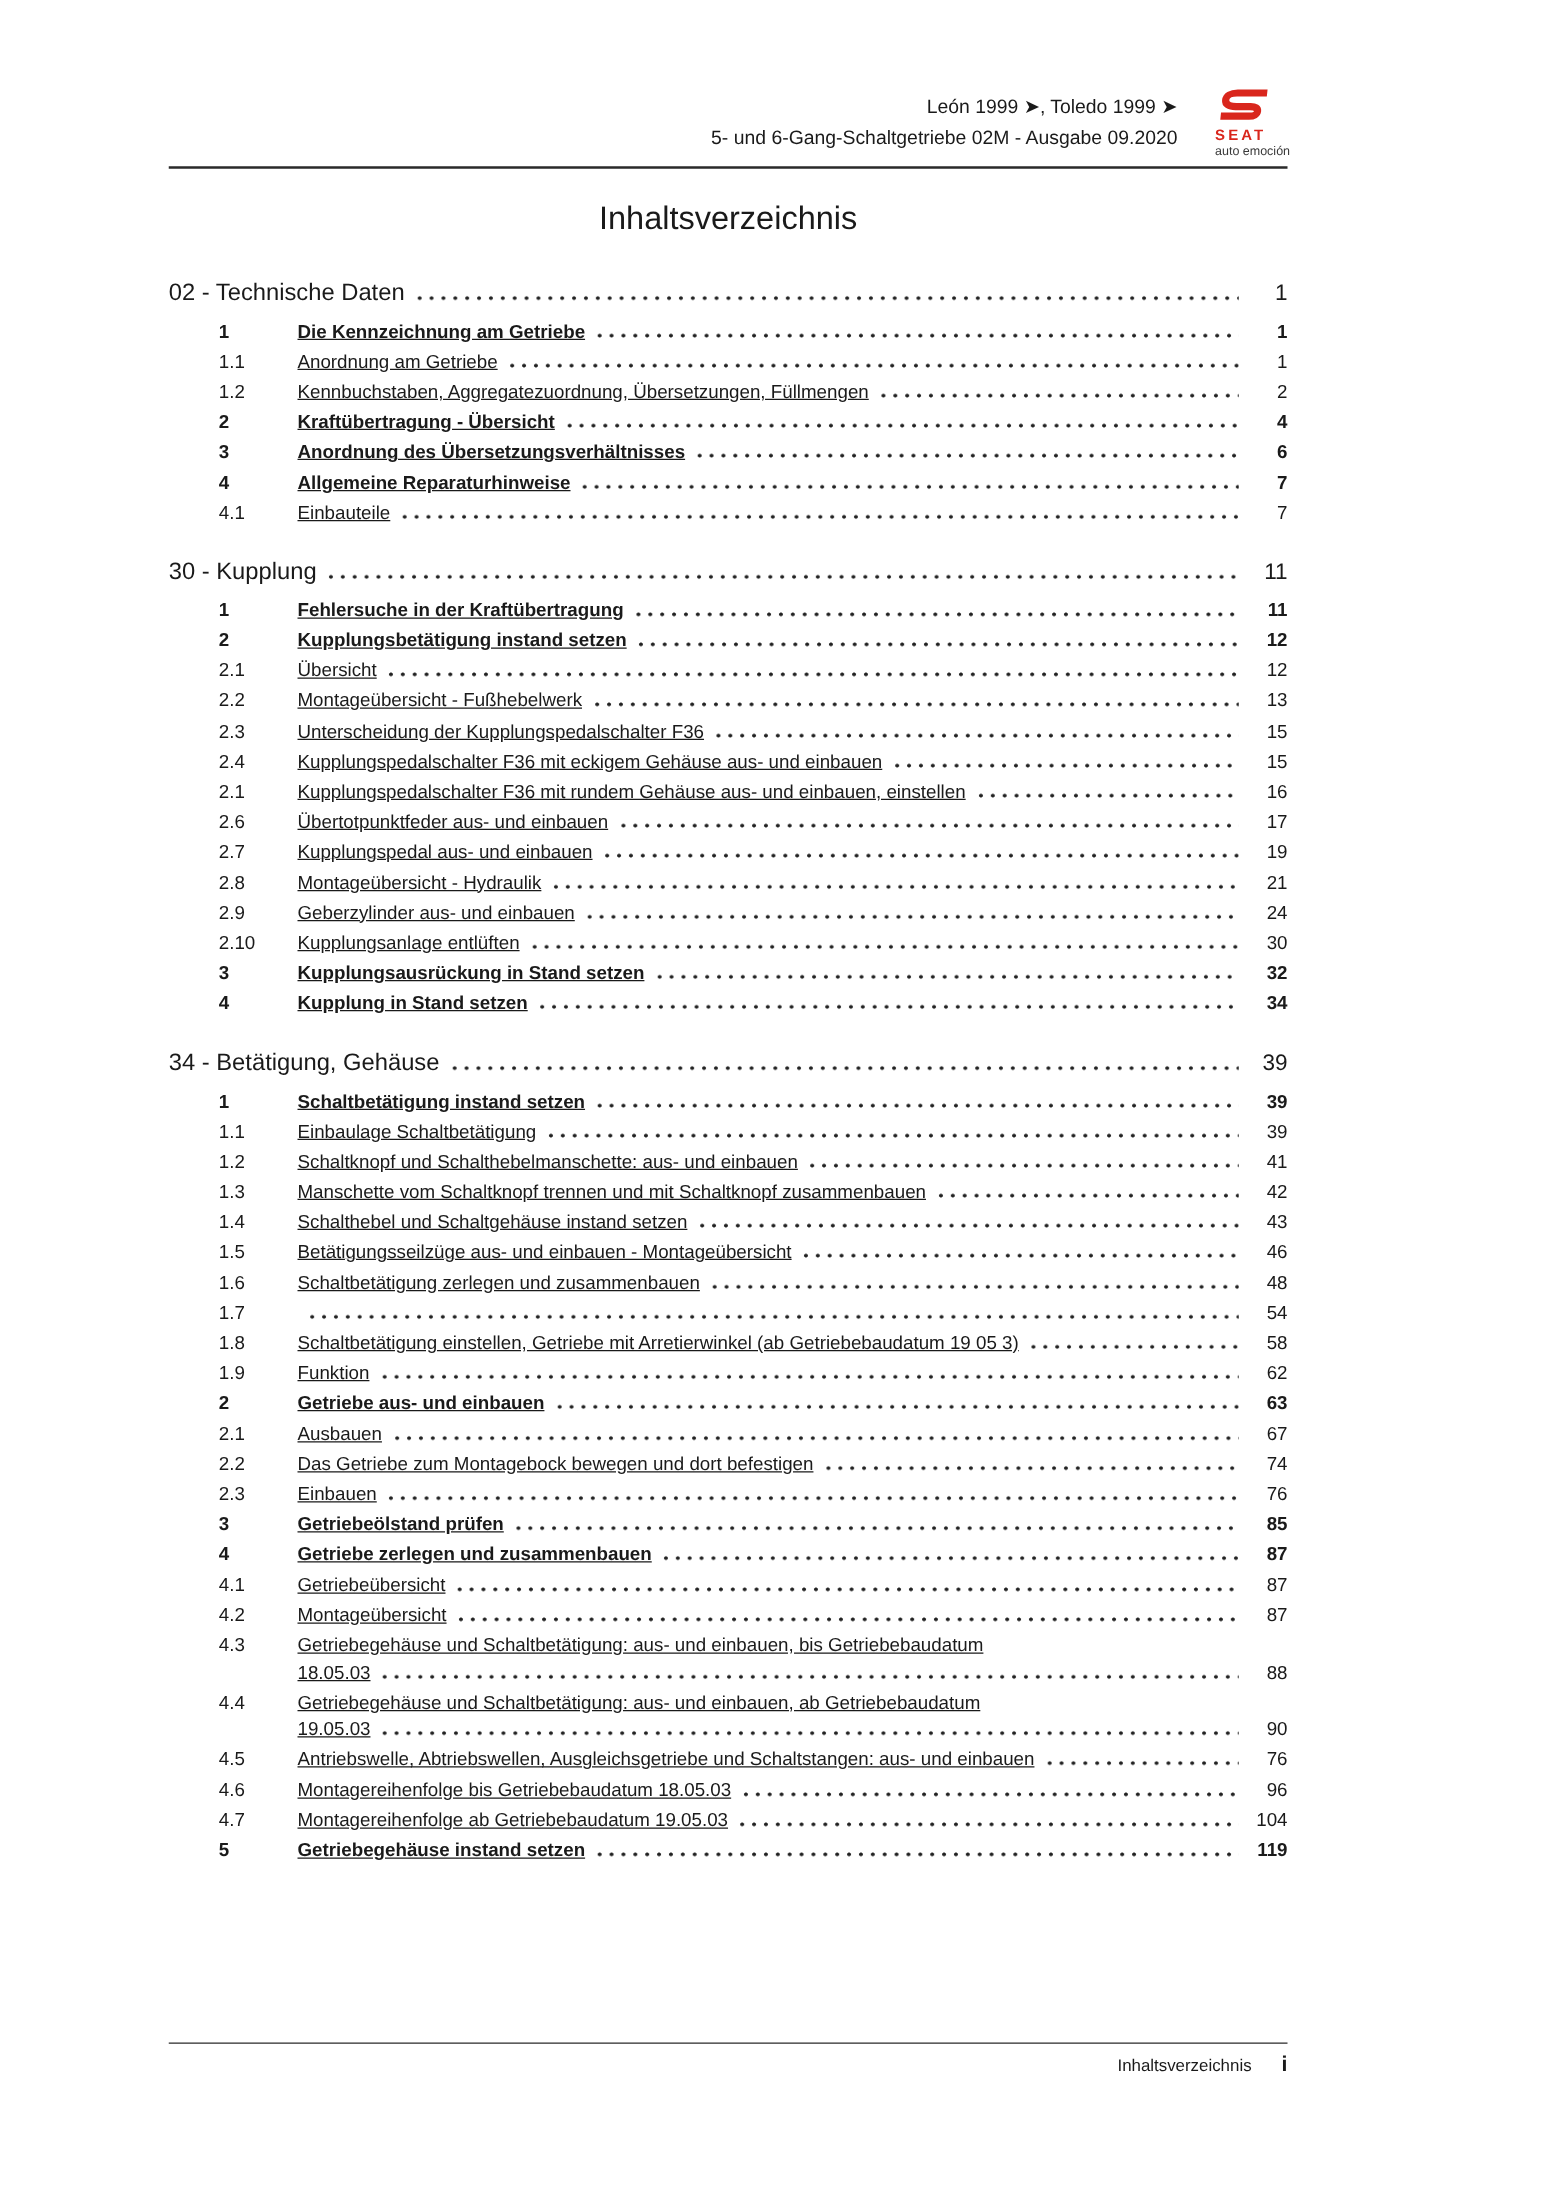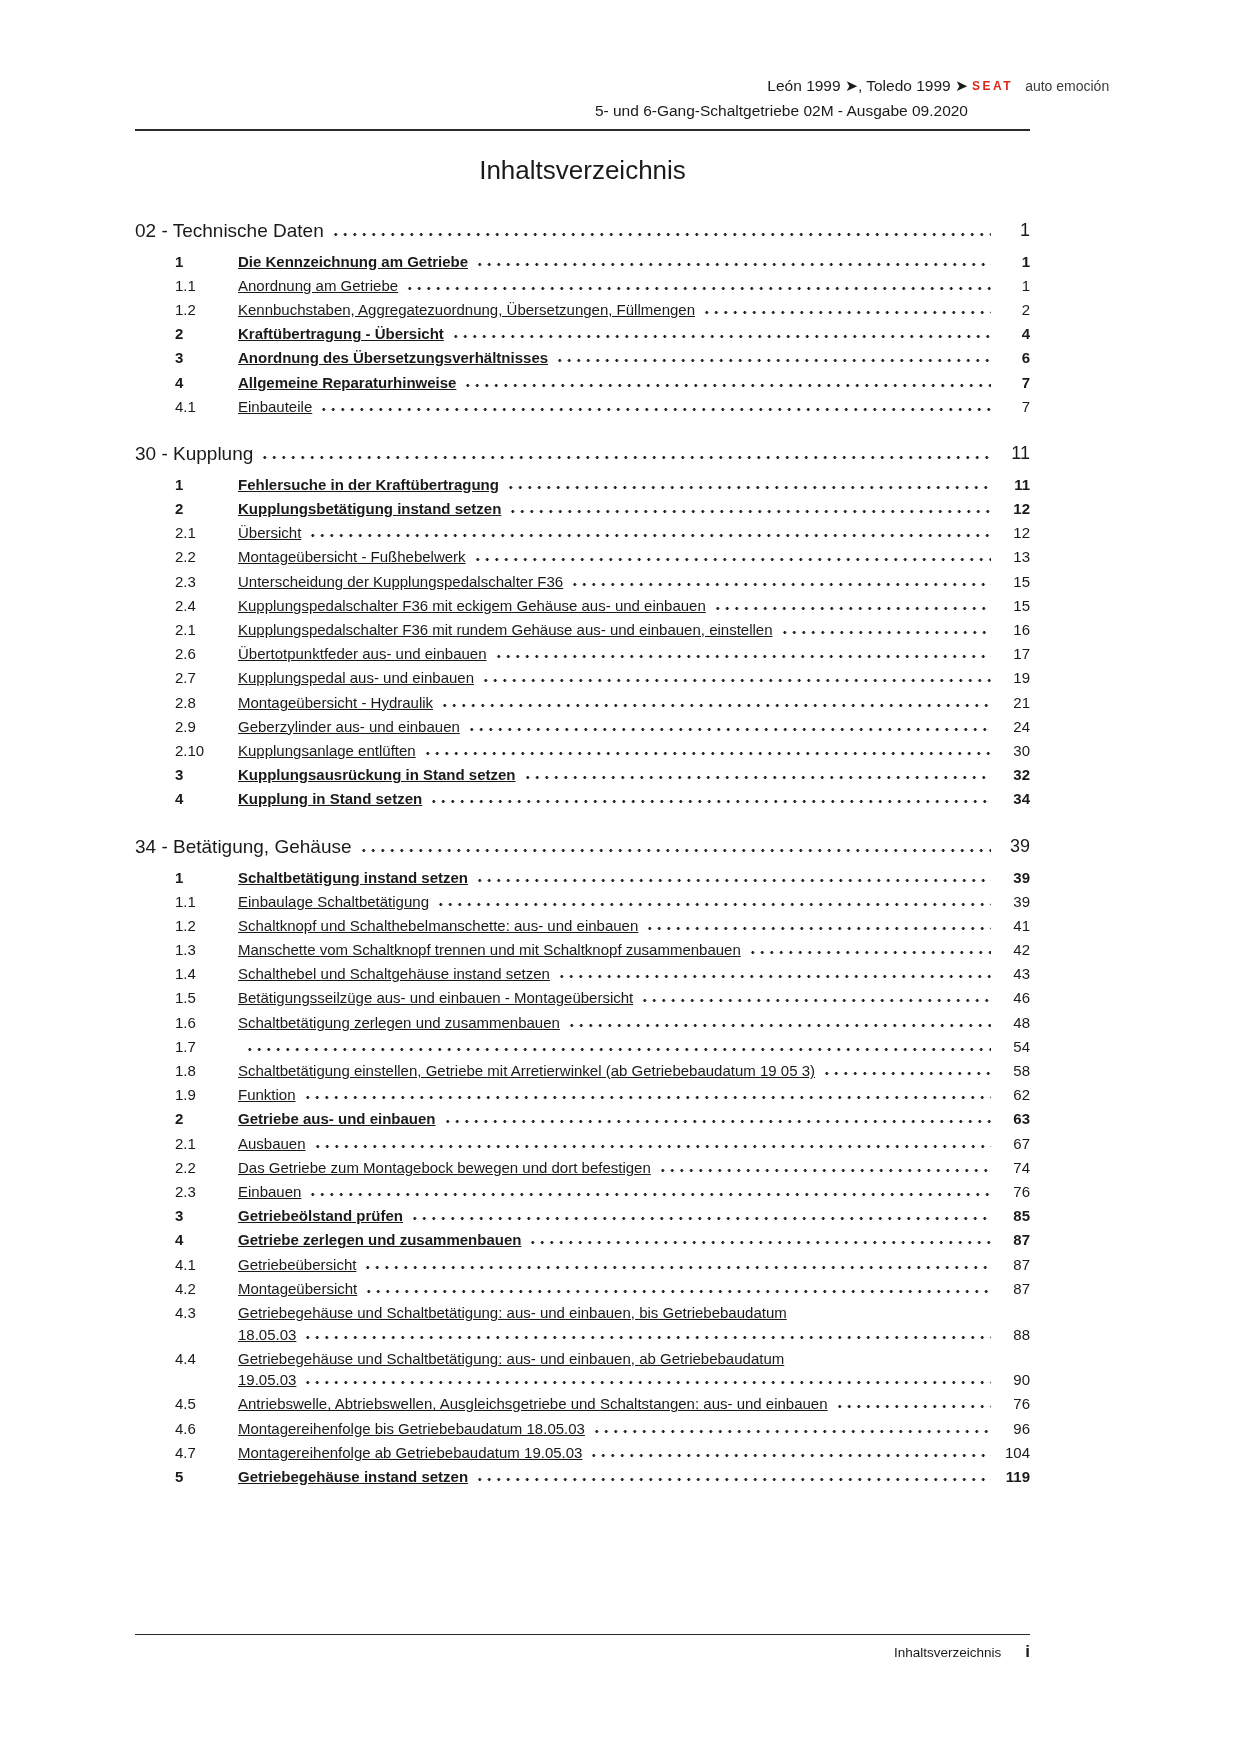--- a/index.html
+++ b/index.html
@@ -2,26 +2,26 @@
 <html><head>
 <meta charset="utf-8">
 <style>
   * { box-sizing: border-box; }
   html, body { margin: 0; padding: 0; background: #ffffff; }
   .page {
     width: 1240px; height: 1753px; position: relative; background: #fff;
     color: #1a1a1a; font-family: "Liberation Sans", "DejaVu Sans", sans-serif;
     padding: 70px 210px 0 135px; overflow: hidden;
   }
-  .header-row { display: flex; justify-content: flex-end; align-items: flex-start; gap: 4px; }
+  .header-row { display: flex; justify-content: flex-end; align-items: flex-start; gap: 30px; }
   .header-text { text-align: right; font-size: 15.5px; line-height: 25px; padding-top: 3px; }
-  .logo { width: 58px; display: flex; flex-direction: row; align-items: center; }
+  .logo { width: 58px; display: flex; flex-direction: column; align-items: flex-start; }
   .logo svg { transform: skewX(-6deg); display: block; }
   .logo-brand { font-weight: bold; font-size: 12px; letter-spacing: 2.5px; margin-top: 1px; }
-  .logo-tagline { font-size: 14px; color: #3a3a3a; margin-top: 1px; white-space: nowrap; margin-left: 12px; }
+  .logo-tagline { font-size: 10px; color: #3a3a3a; margin-top: 1px; white-space: nowrap; }
   .brand-red { color: #d9261c; }
   .rule { border-top: 2px solid #2a2a2a; margin-top: 6px; }
   .page-title { text-align: center; font-size: 26px; line-height: 34px; margin-top: 22px; }
   .toc { margin-top: 30px; }
   .chapter { margin-top: 22px; }
   .chapter:first-child { margin-top: 0; }
   .chead { display: flex; align-items: flex-end; font-size: 19px; line-height: 27px; margin-bottom: 5px; }
   .row { display: flex; align-items: flex-end; font-size: 15px; line-height: 19px; padding: 2.6px 0 2.6px 40px; }
   .row.bold { font-weight: bold; }
   .row.cont { padding-top: 0; }

